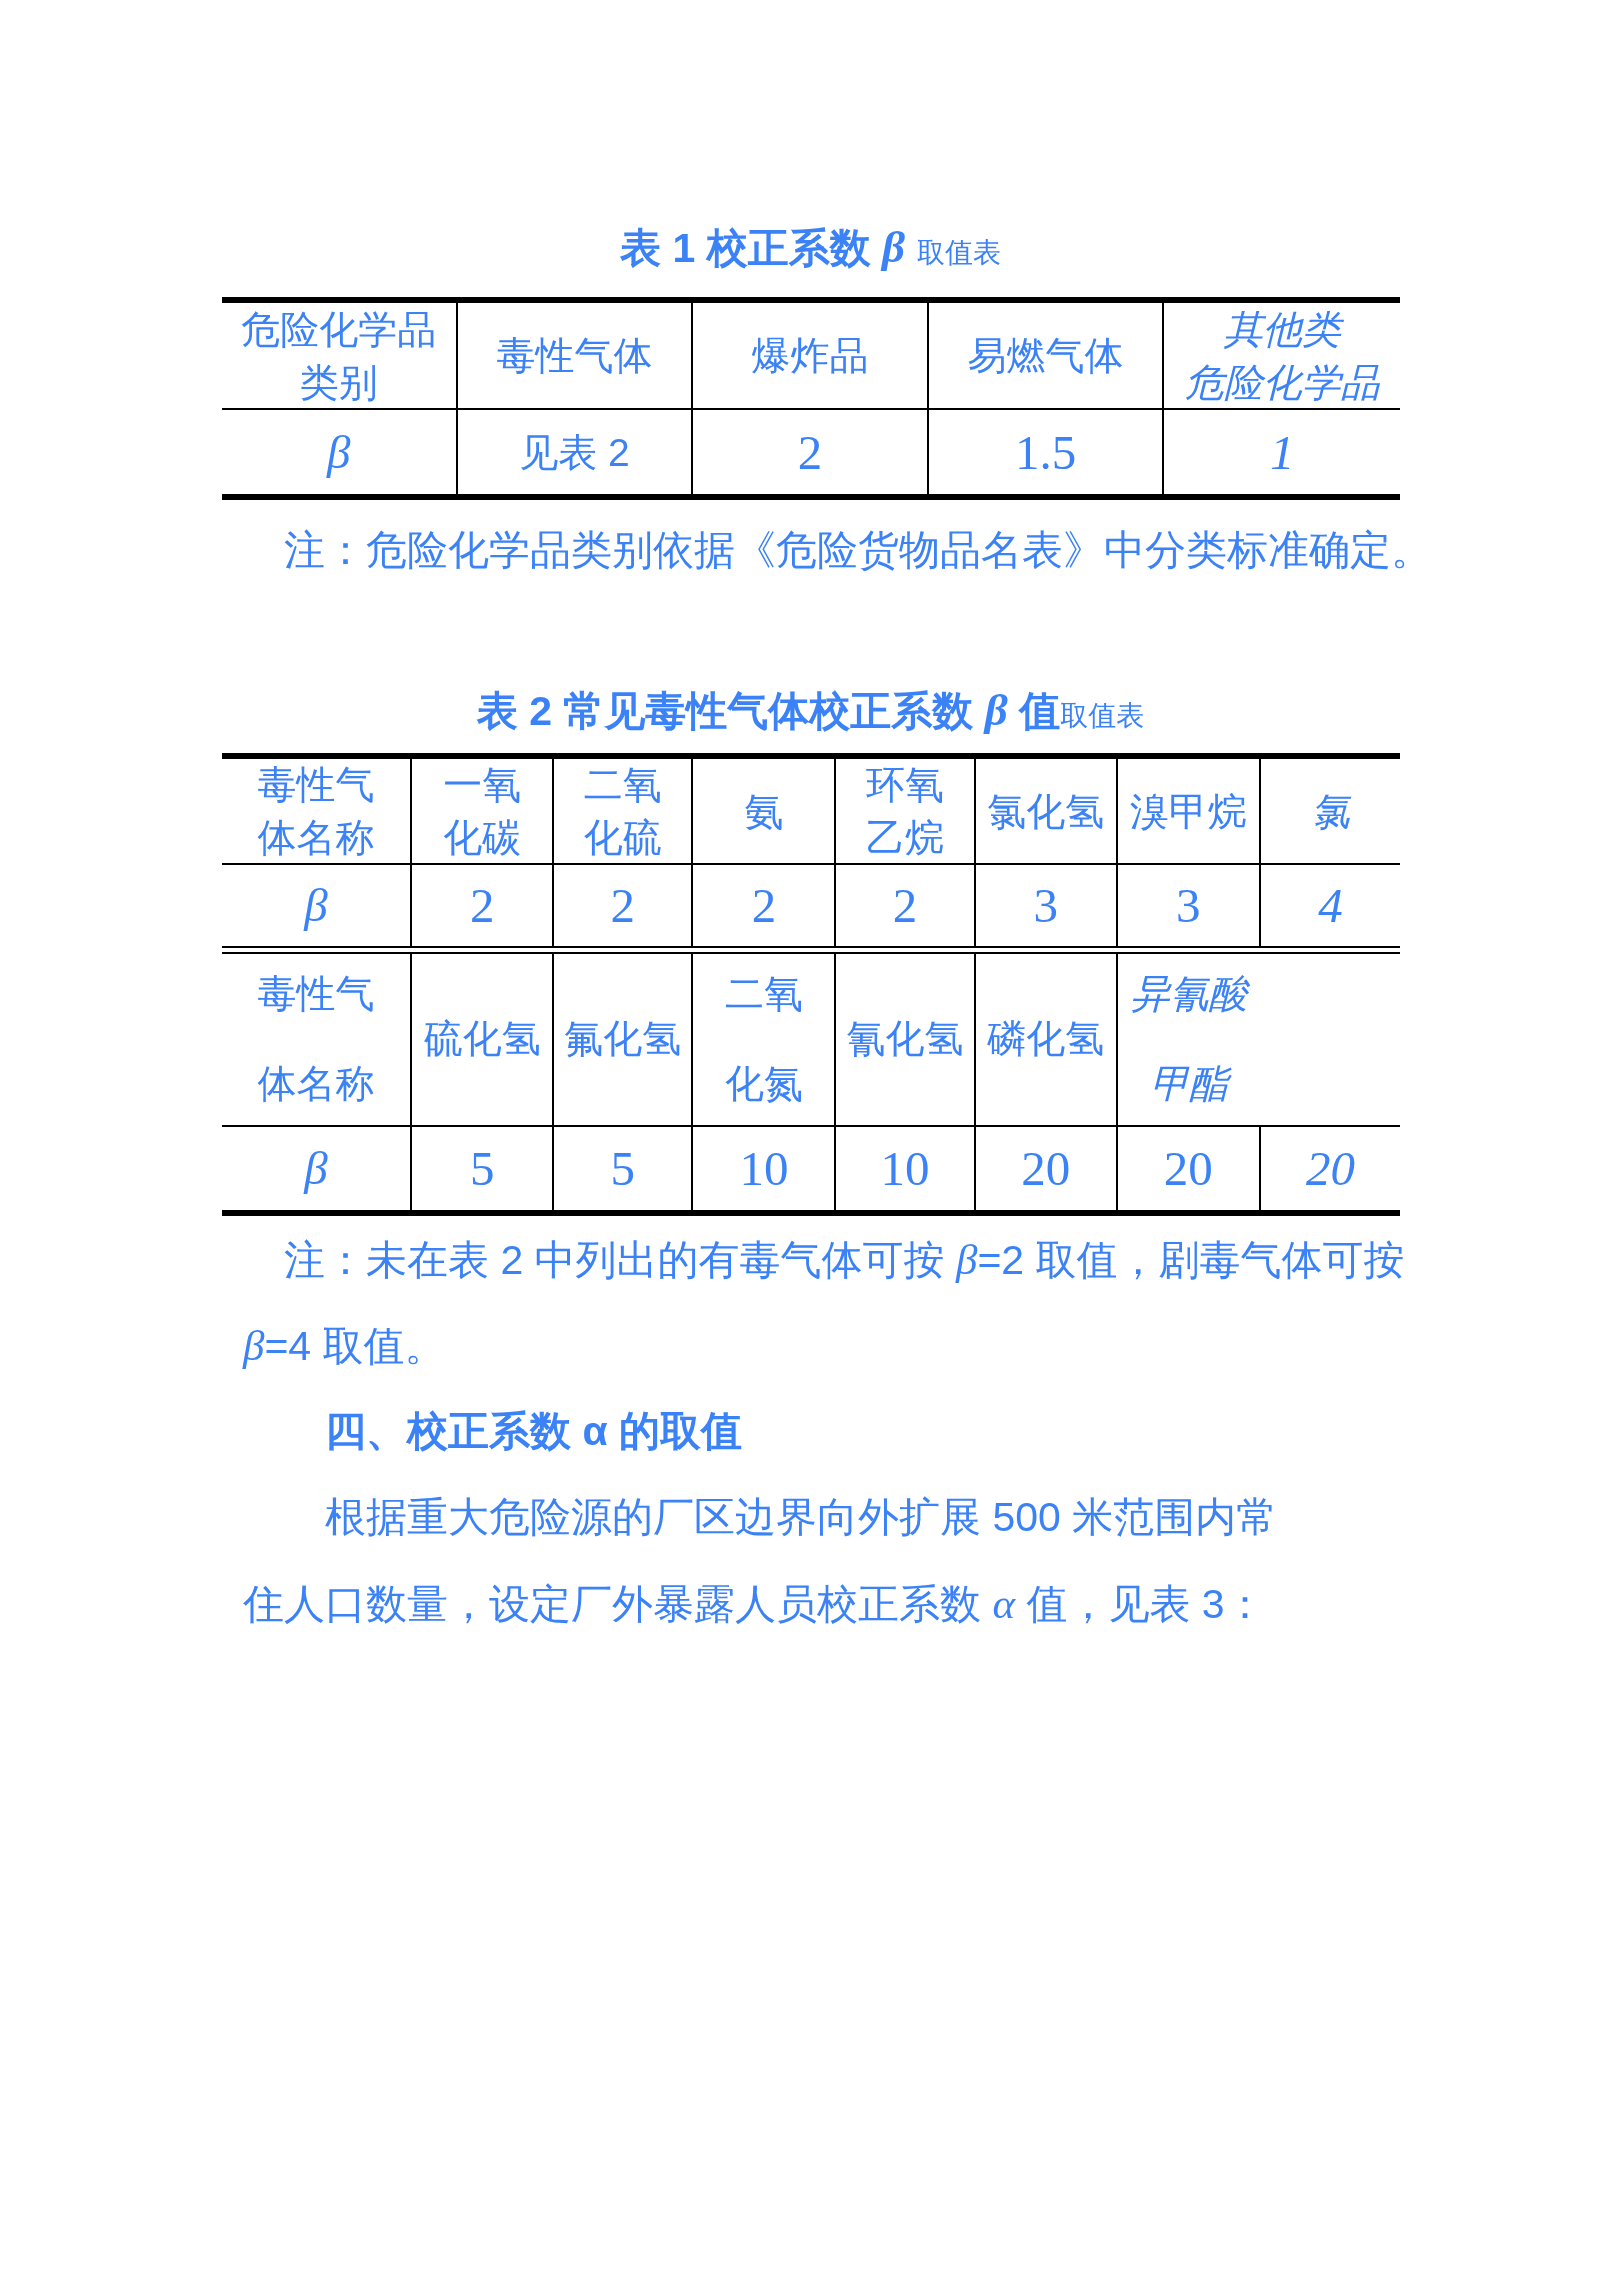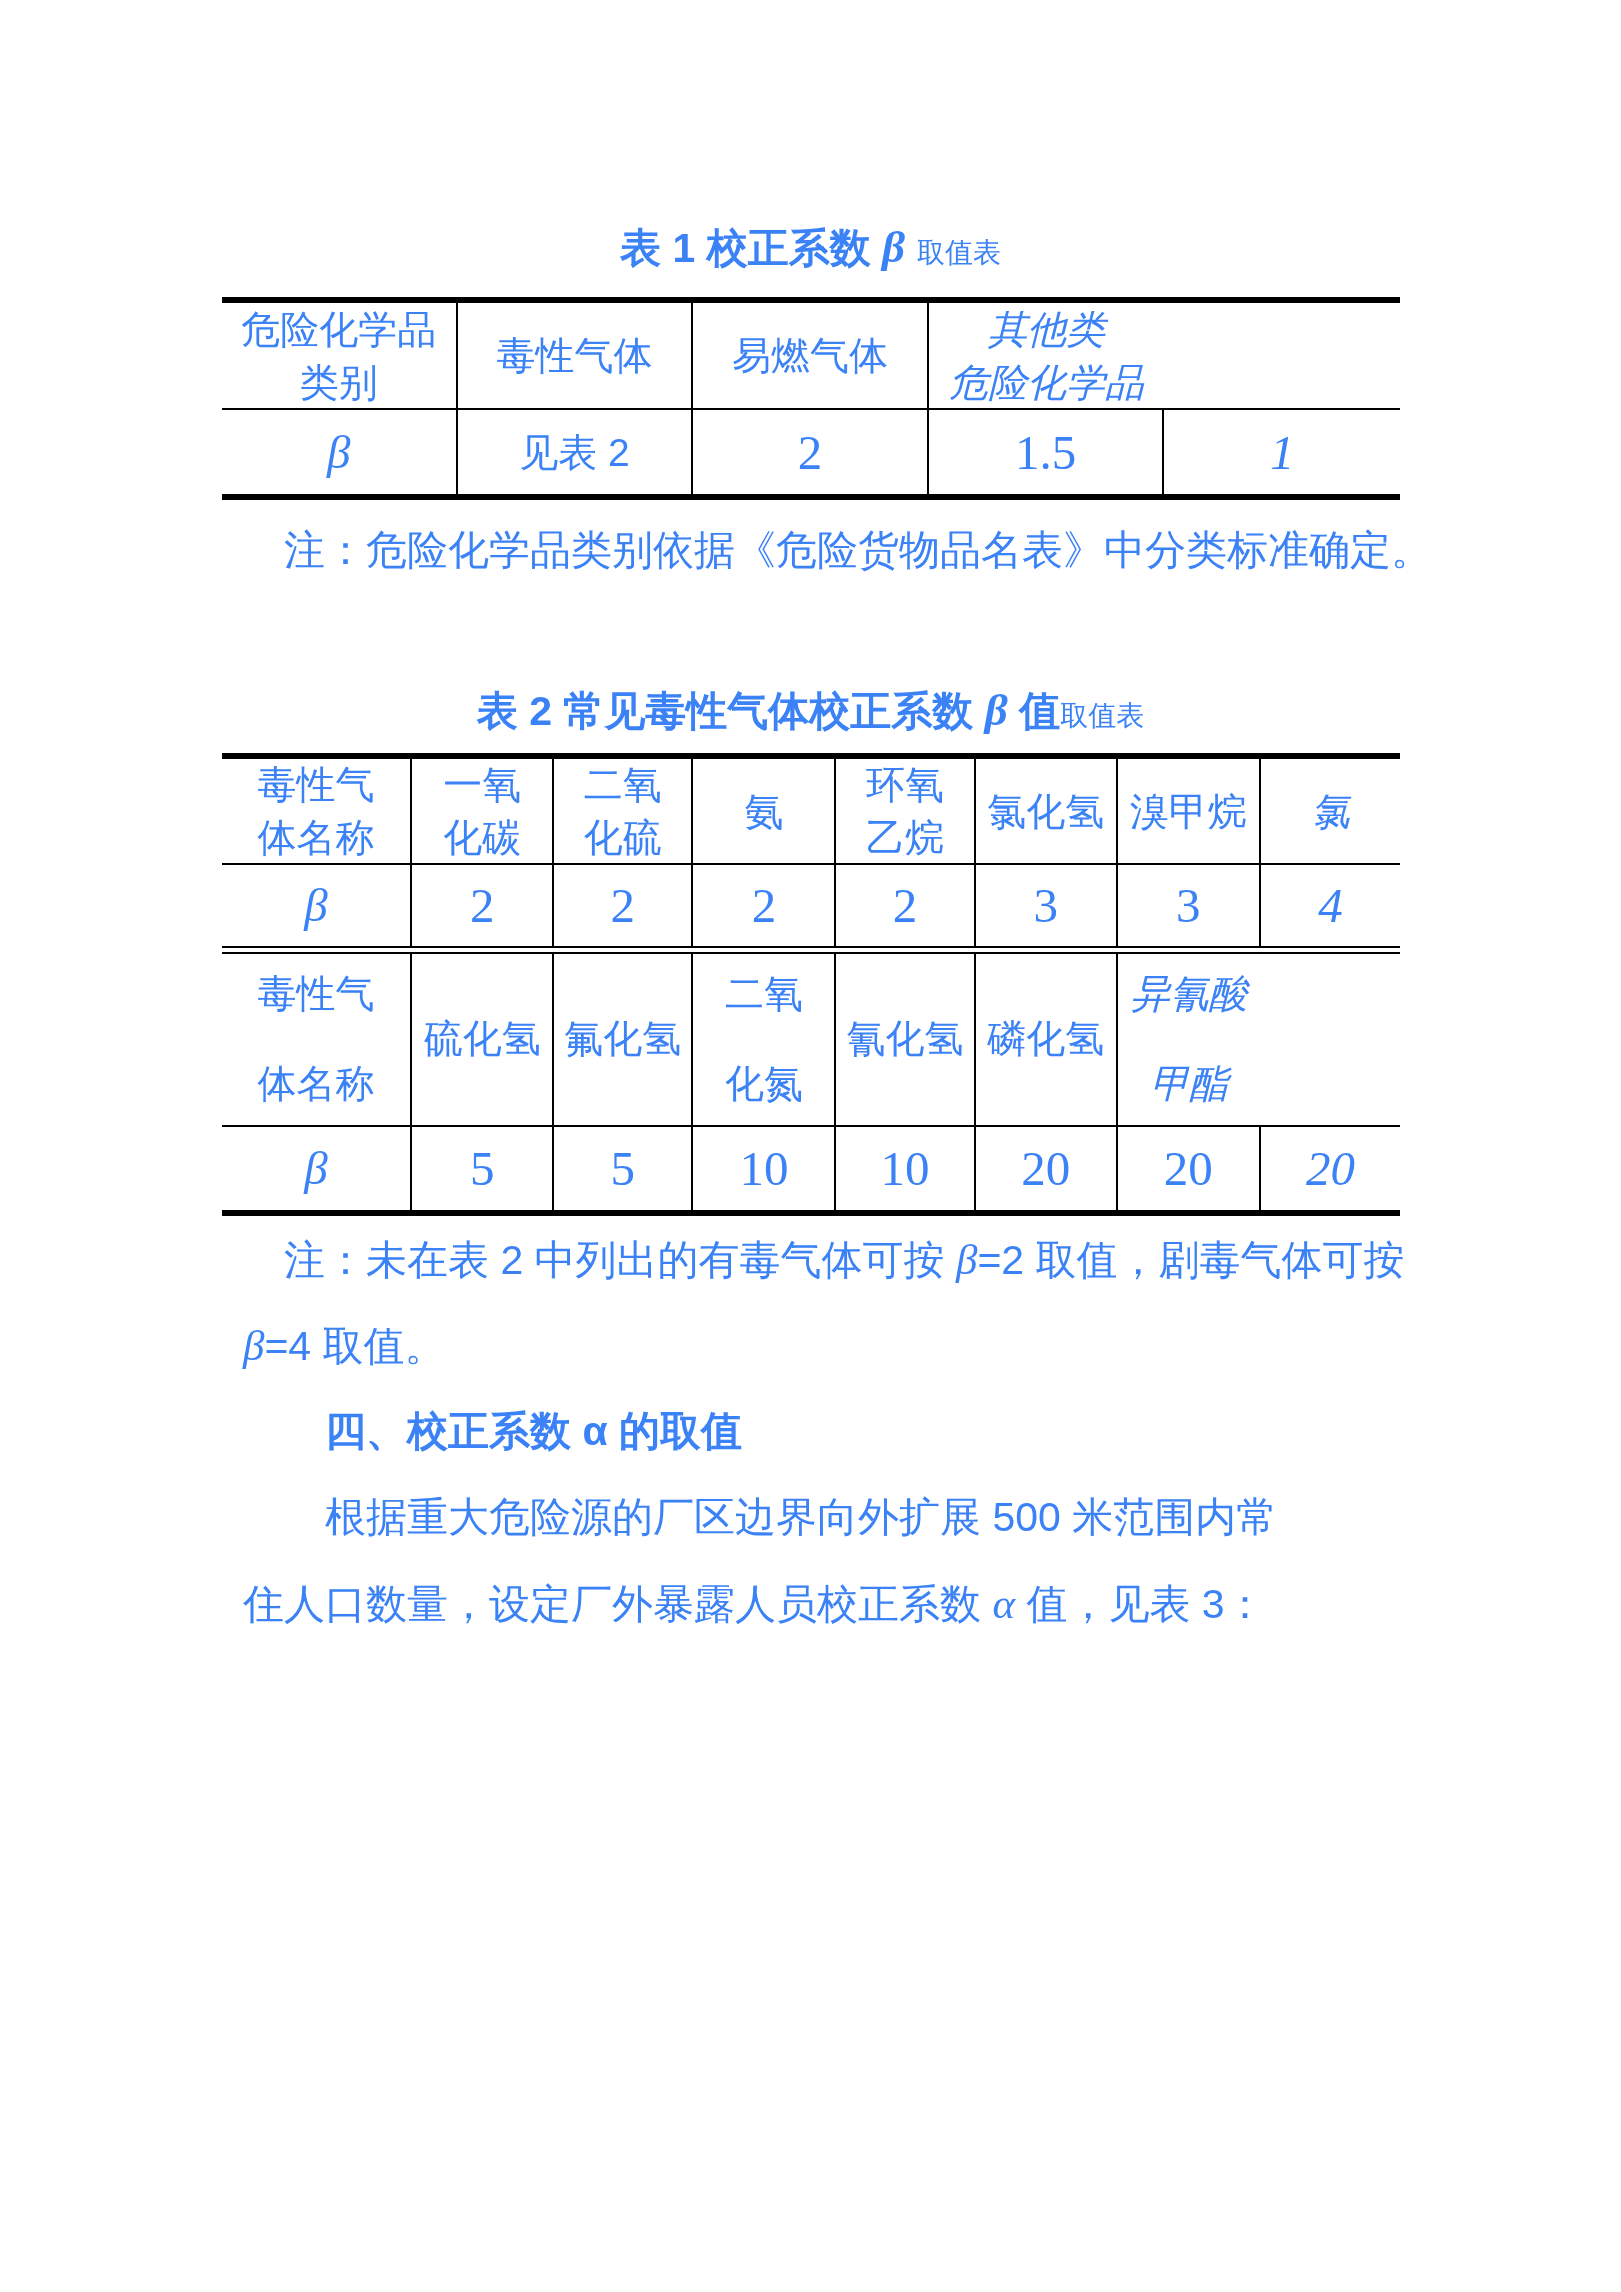--- a/index.html
+++ b/index.html
@@ -85,20 +85,21 @@
 
   <div class="tbl-title" style="top:223px;">
     <span>表 1 校正系数 </span><span class="greek-t">β</span><span class="small gap-l">取值表</span>
   </div>
 
   <div class="tbl" style="top:297px;">
     <div class="row t1row t1r1">
       <div class="cell">危险化学品
 类别</div>
       <div class="cell">毒性气体</div>
+      <div class="cell">爆炸品</div>
       <div class="cell">易燃气体</div>
       <div class="cell">其他类
 危险化学品</div>
     </div>
     <div class="row t1row t1r2">
       <div class="cell greek">β</div>
       <div class="cell">见表 2</div>
       <div class="cell num">2</div>
       <div class="cell num">1.5</div>
       <div class="cell num">1</div>

